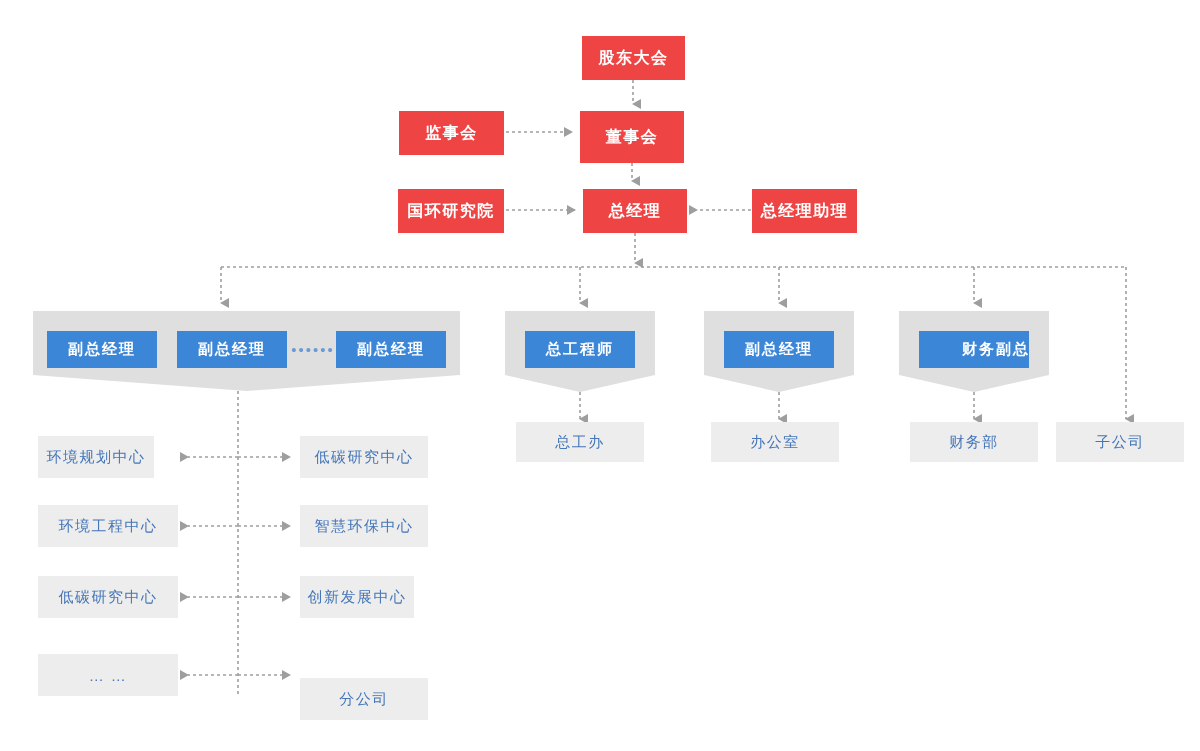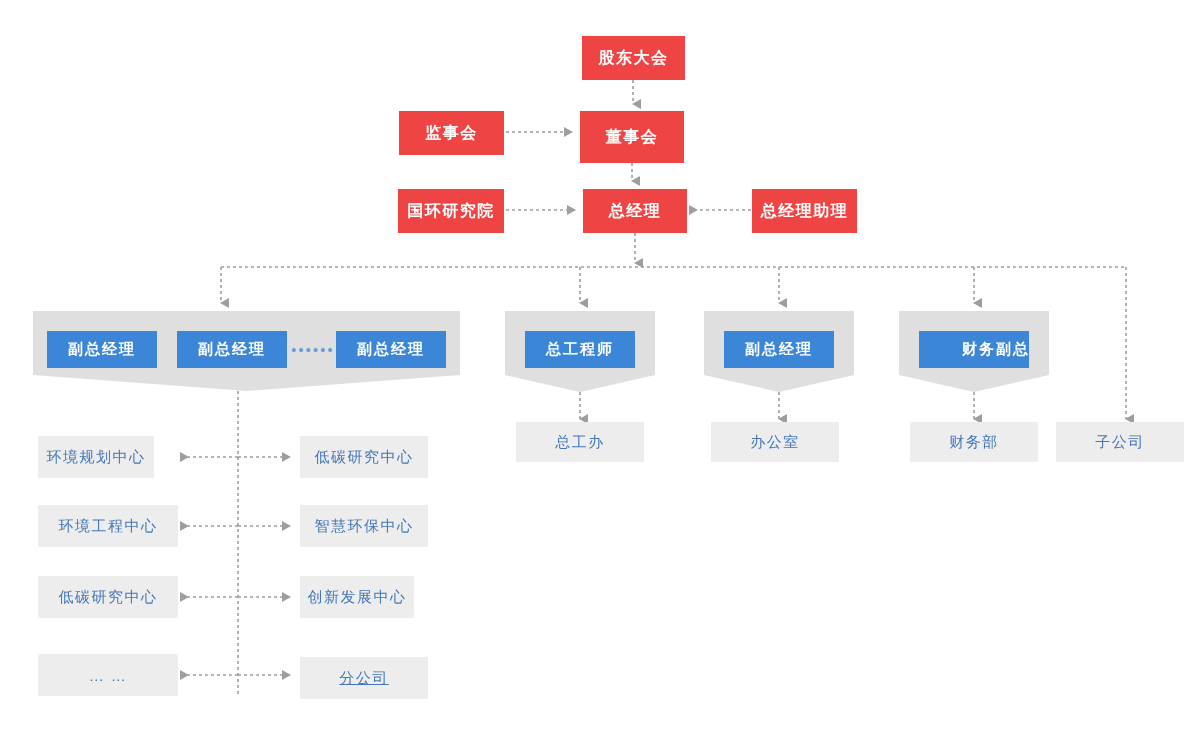--- a/index.html
+++ b/index.html
@@ -185,21 +185,21 @@
   <div class="node box-gray" style="left:38px; top:576px; width:140px; height:42px;">低碳研究中心</div>
 
   <div class="node box-gray" style="left:38px; top:654px; width:140px; height:42px;">… …</div>
 
   <div class="node box-gray" style="left:300px; top:436px; width:128px; height:42px;">低碳研究中心</div>
 
   <div class="node box-gray" style="left:300px; top:505px; width:128px; height:42px;">智慧环保中心</div>
 
   <div class="node box-gray" style="left:300px; top:576px; width:114px; height:42px;">创新发展中心</div>
 
-  <div class="node box-gray" style="left:300px; top:657px; width:128px; height:42px;text-decoration:underline;">分公司</div>
+  <div class="node box-gray" style="left:300px; top:678px; width:128px; height:42px;">分公司</div>
 
   <div class="node box-gray" style="left:516px; top:422px; width:128px; height:40px;">总工办</div>
 
   <div class="node box-gray" style="left:711px; top:422px; width:128px; height:40px;">办公室</div>
 
   <div class="node box-gray" style="left:910px; top:422px; width:128px; height:40px;">财务部</div>
 
   <div class="node box-gray" style="left:1056px; top:422px; width:128px; height:40px;">子公司</div>
 
 </div>

